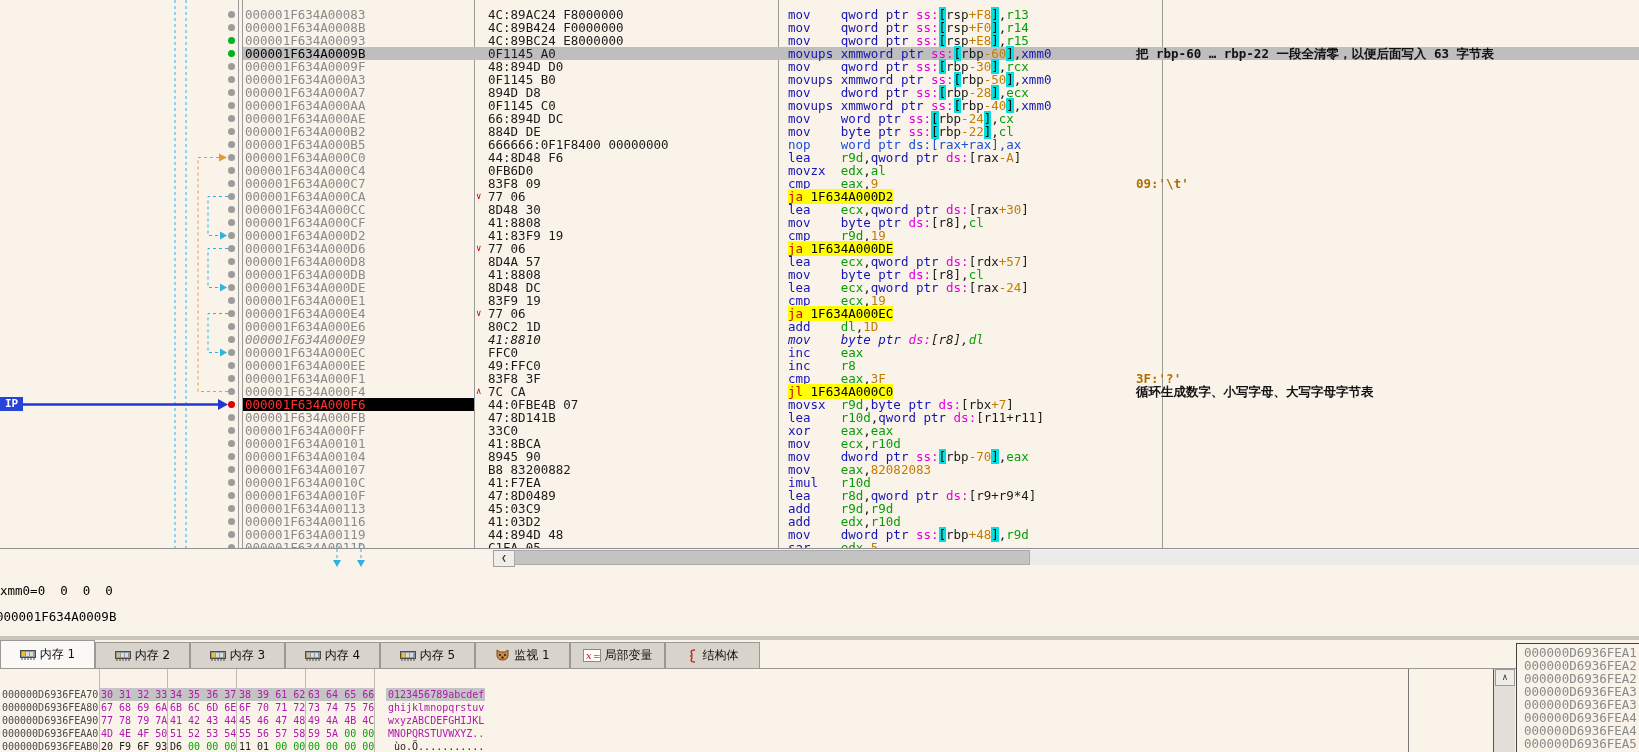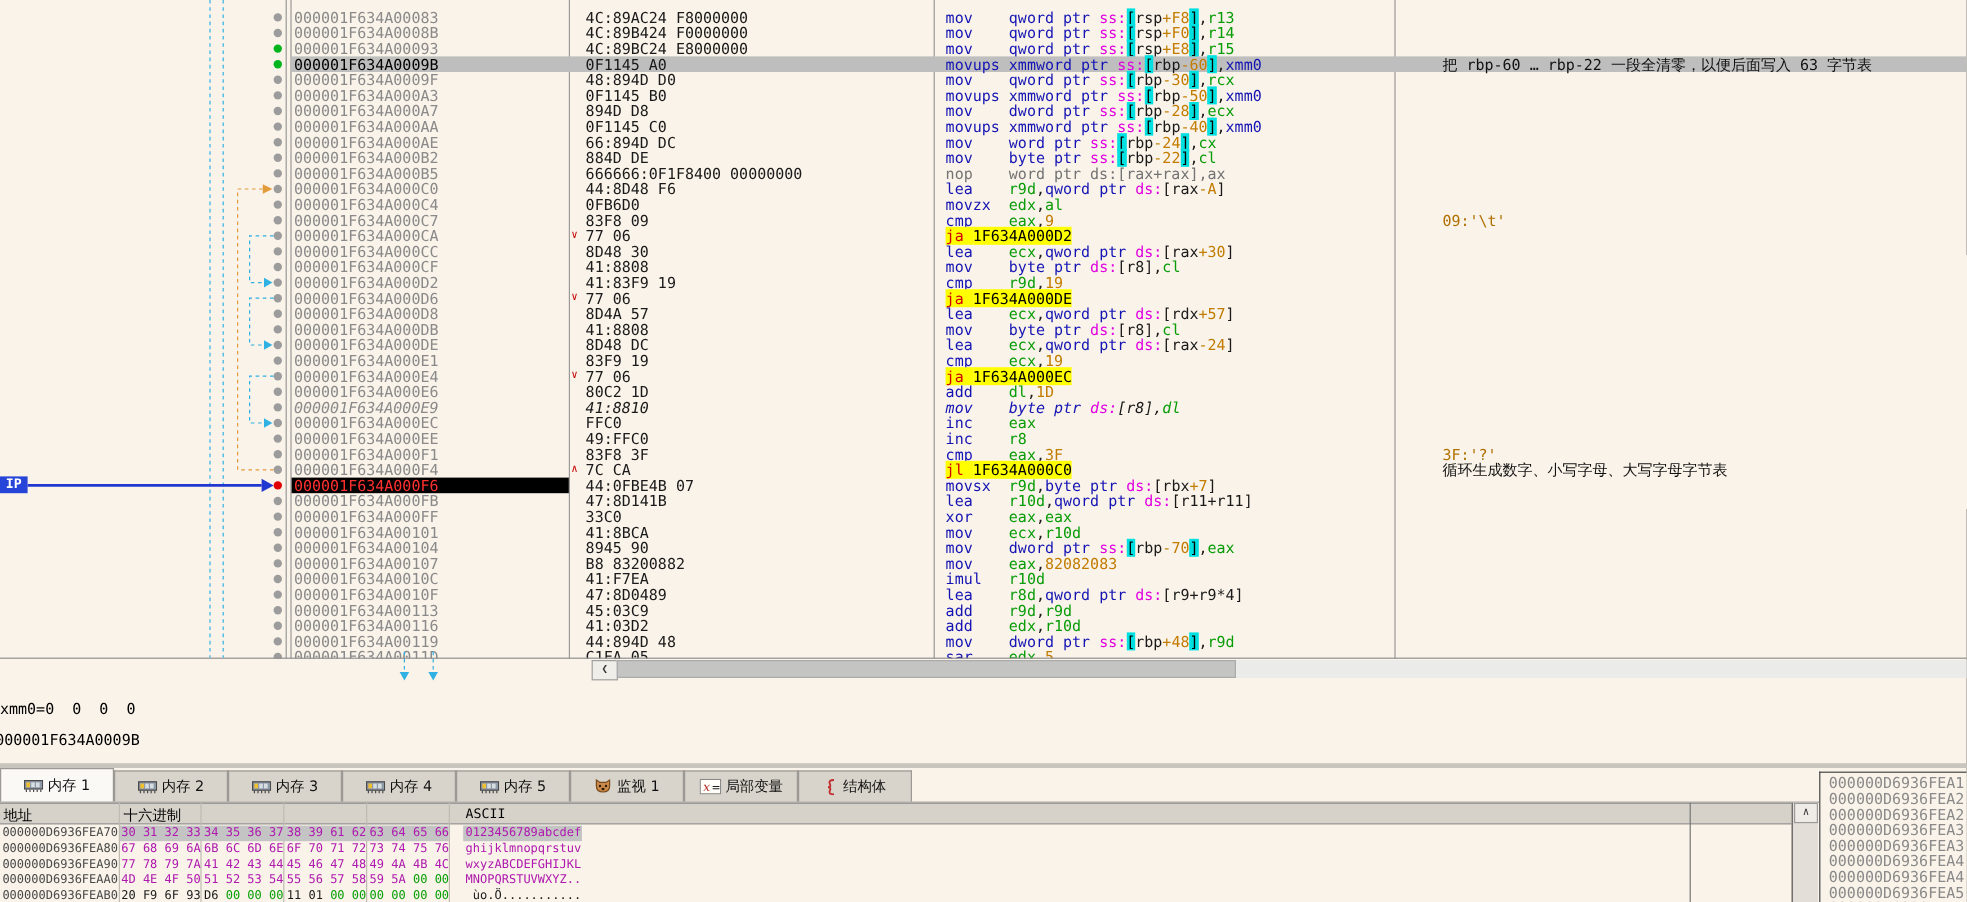--- a/index.html
+++ b/index.html
@@ -12,23 +12,23 @@
         font-size:12.5px;line-height:13px;color:#1a1a1a;}
   .selbg{position:absolute;left:243px;right:0;top:0;bottom:0;background:#BEBEBE;}
   .ripbg{position:absolute;left:243px;width:231px;top:0;bottom:0;background:#000;}
   .dot{position:absolute;left:228px;top:3px;width:7px;height:7px;border-radius:50%;}
   .addr{position:absolute;left:245px;color:#8A8A8A;}
   .sel .addr{color:#000;}
   .rip .addr{color:#FF3030;}
   .jmark{position:absolute;left:476px;top:0;color:#C40000;font-size:9px;}
   .bytes{position:absolute;left:488px;}
   .ins{position:absolute;left:788px;}
-  .cmt{position:absolute;left:1202px;}
+  .cmt{position:absolute;left:1136px;font-weight:bold;}
   .tm{color:#1414B4}.tr{color:#089C08}.ti{color:#C27C00}.ts{color:#E000E0}
-  .tp{color:#1a1a1a}.tg{color:#737373}
+  .tp{color:#1a1a1a}.tg{color:#1d4ed8}
   .tb{background:#00E0E0;color:#000}
   .tj{background:#FFFF00;color:#D40000}
   .ta{background:#FFFF00;color:#000}
   .co{color:#B07000}.ck{color:#111}
   .jumps{position:absolute;left:0;top:0;pointer-events:none;z-index:5;}
   .riplabel{position:absolute;left:0;top:397px;width:23px;height:14px;background:#2644D8;
             color:#fff;font-size:11px;line-height:14px;text-align:center;z-index:6;font-weight:bold;}
   
   .hsep{position:absolute;left:0;top:548px;width:1639px;height:1px;background:#909090;}
   .hscroll{position:absolute;left:0;top:549px;width:1639px;height:17px;}
@@ -248,25 +248,20 @@
           <svg width="12" height="14" viewBox="0 0 12 14">
             <path d="M8 1 Q3 1 4.5 4 Q6 7 3 7 Q6 7 4.5 10 Q3 13 8 13" fill="none" stroke="#c03030" stroke-width="1.6"></path>
           </svg>
         </span>
         <span>结构体</span>
       </div>
     </div>
   <div class="tabline"></div>
 
   <div class="dump">
-    <div class="dumphdr">
-      <span style="left:3px">地址</span>
-      <span style="left:103px">十六进制</span>
-      <span style="left:388px;font-family:'DejaVu Sans Mono',monospace;font-size:11px">ASCII</span>
-    </div>
     <div class="dcol" style="left:99px"></div>
     <div class="dcol" style="left:167px"></div>
     <div class="dcol" style="left:236px"></div>
     <div class="dcol" style="left:305px"></div>
     <div class="dcol" style="left:374px"></div>
     <div>
         <div class="dumprow" style="top: 19px;"><div class="dselhex"></div><div class="dselascii"></div><span class="daddr">000000D6936FEA70</span><span class="dgrp" style="left: 101px;"><span class="hp">30 </span><span class="hp">31 </span><span class="hp">32 </span><span class="hp">33</span></span><span class="dgrp" style="left: 170px;"><span class="hp">34 </span><span class="hp">35 </span><span class="hp">36 </span><span class="hp">37</span></span><span class="dgrp" style="left: 239px;"><span class="hp">38 </span><span class="hp">39 </span><span class="hp">61 </span><span class="hp">62</span></span><span class="dgrp" style="left: 308px;"><span class="hp">63 </span><span class="hp">64 </span><span class="hp">65 </span><span class="hp">66</span></span><span class="dascii ap">0123456789abcdef</span></div>
         <div class="dumprow" style="top: 32px;"><span class="daddr">000000D6936FEA80</span><span class="dgrp" style="left: 101px;"><span class="hp">67 </span><span class="hp">68 </span><span class="hp">69 </span><span class="hp">6A</span></span><span class="dgrp" style="left: 170px;"><span class="hp">6B </span><span class="hp">6C </span><span class="hp">6D </span><span class="hp">6E</span></span><span class="dgrp" style="left: 239px;"><span class="hp">6F </span><span class="hp">70 </span><span class="hp">71 </span><span class="hp">72</span></span><span class="dgrp" style="left: 308px;"><span class="hp">73 </span><span class="hp">74 </span><span class="hp">75 </span><span class="hp">76</span></span><span class="dascii ap">ghijklmnopqrstuv</span></div>
         <div class="dumprow" style="top: 45px;"><span class="daddr">000000D6936FEA90</span><span class="dgrp" style="left: 101px;"><span class="hp">77 </span><span class="hp">78 </span><span class="hp">79 </span><span class="hp">7A</span></span><span class="dgrp" style="left: 170px;"><span class="hp">41 </span><span class="hp">42 </span><span class="hp">43 </span><span class="hp">44</span></span><span class="dgrp" style="left: 239px;"><span class="hp">45 </span><span class="hp">46 </span><span class="hp">47 </span><span class="hp">48</span></span><span class="dgrp" style="left: 308px;"><span class="hp">49 </span><span class="hp">4A </span><span class="hp">4B </span><span class="hp">4C</span></span><span class="dascii ap">wxyzABCDEFGHIJKL</span></div>
         <div class="dumprow" style="top: 58px;"><span class="daddr">000000D6936FEAA0</span><span class="dgrp" style="left: 101px;"><span class="hp">4D </span><span class="hp">4E </span><span class="hp">4F </span><span class="hp">50</span></span><span class="dgrp" style="left: 170px;"><span class="hp">51 </span><span class="hp">52 </span><span class="hp">53 </span><span class="hp">54</span></span><span class="dgrp" style="left: 239px;"><span class="hp">55 </span><span class="hp">56 </span><span class="hp">57 </span><span class="hp">58</span></span><span class="dgrp" style="left: 308px;"><span class="hp">59 </span><span class="hp">5A </span><span class="hz">00 </span><span class="hz">00</span></span><span class="dascii ap">MNOPQRSTUVWXYZ..</span></div>

